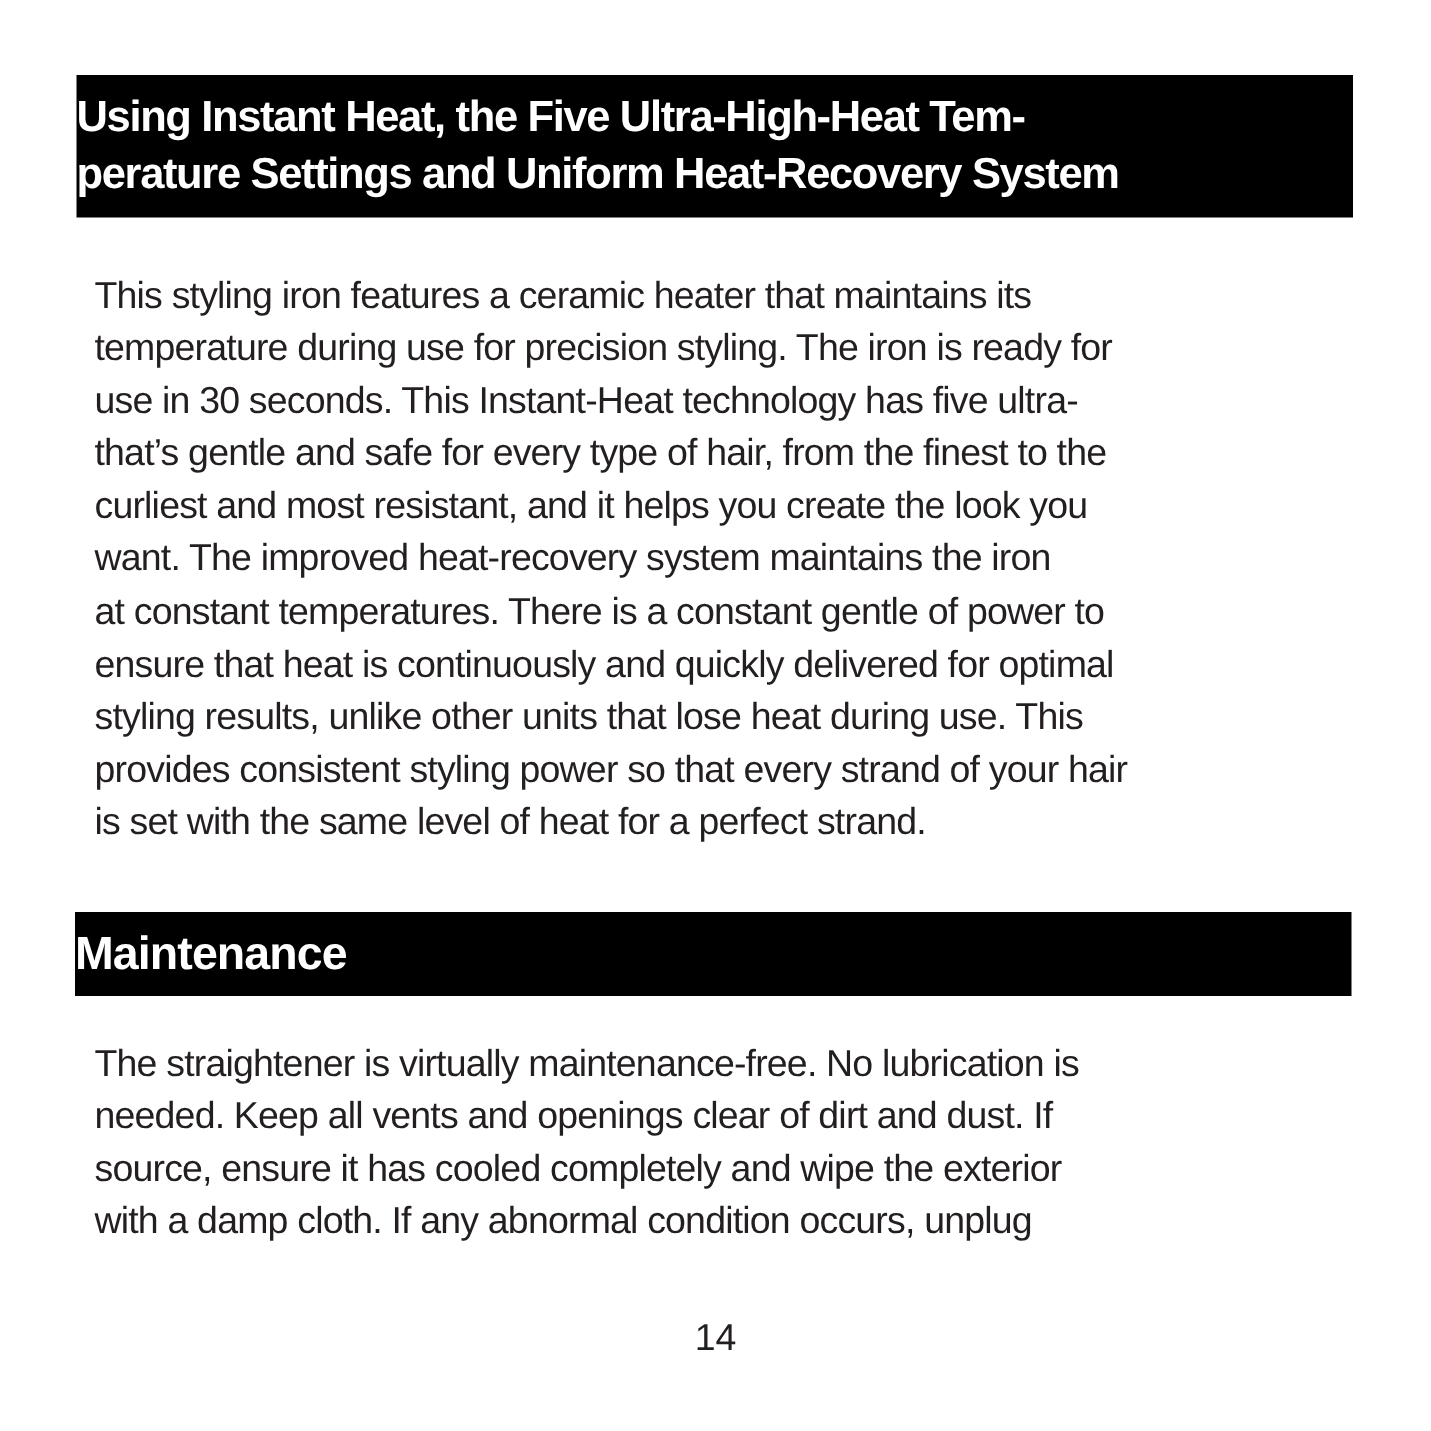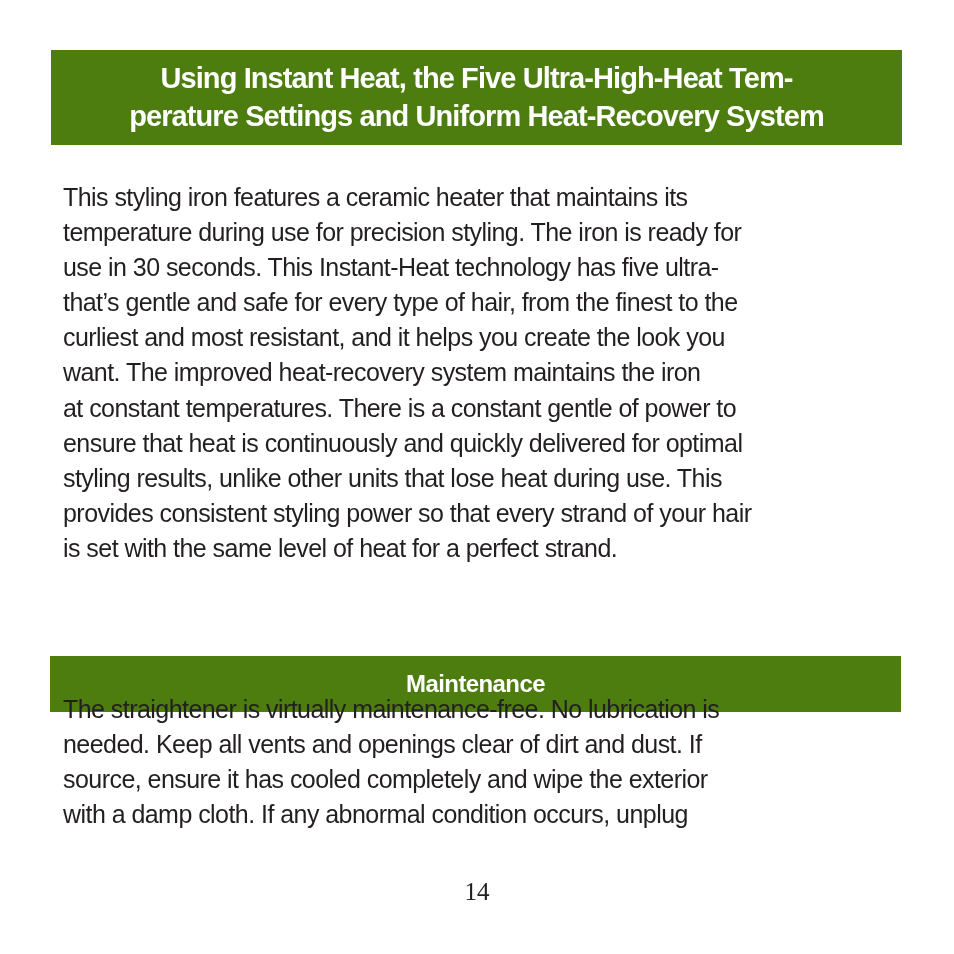--- a/index.html
+++ b/index.html
@@ -12,44 +12,42 @@
       height: 954px;
       position: relative;
       overflow: hidden;
       font-family: "Liberation Sans", "DejaVu Sans", sans-serif;
       color: #231f20;
     }
     .section-bar {
       position: absolute;
       left: 51px;
       width: 851px;
-      background: #4d7c0f;
+      background: #000000;
       color: #ffffff;
-      text-align: center;
       font-family: "Liberation Sans", sans-serif;
       font-weight: bold;
       box-sizing: border-box;
     }
     #bar-1 {
       top: 50px;
       height: 95px;
       padding-top: 9px;
       font-size: 29px;
       line-height: 38px;
       letter-spacing: -0.9px;
     }
     #bar-2 {
       top: 608px;
       left: 50px;
       width: 851px;
       height: 56px;
-      font-size: 24px;
+      font-size: 31px;
       line-height: 56px;
       letter-spacing: -0.6px;
-      margin-top: 48px;
     }
     .body-text {
       position: absolute;
       left: 51px;
       width: 870px;
       font-family: "Liberation Sans", sans-serif;
       font-size: 25px;
       line-height: 35.1px;
       letter-spacing: -0.55px;
       color: #231f20;
@@ -60,21 +58,21 @@
       white-space: nowrap;
     }
     #para-1 { top: 168px; }
     #para-2 { top: 680px; }
     #page-number {
       position: absolute;
       top: 874px;
       left: 0;
       width: 954px;
       text-align: center;
-      font-family: Liberation Serif, serif;
+      font-family: Liberation Sans, sans-serif;
       font-size: 25px;
       line-height: 36px;
       color: #231f20;
     }
   </style>
 </head>
 <body>
 
 <div id="bar-1" class="section-bar">
   <div>Using Instant Heat, the Five Ultra-High-Heat Tem-</div>

